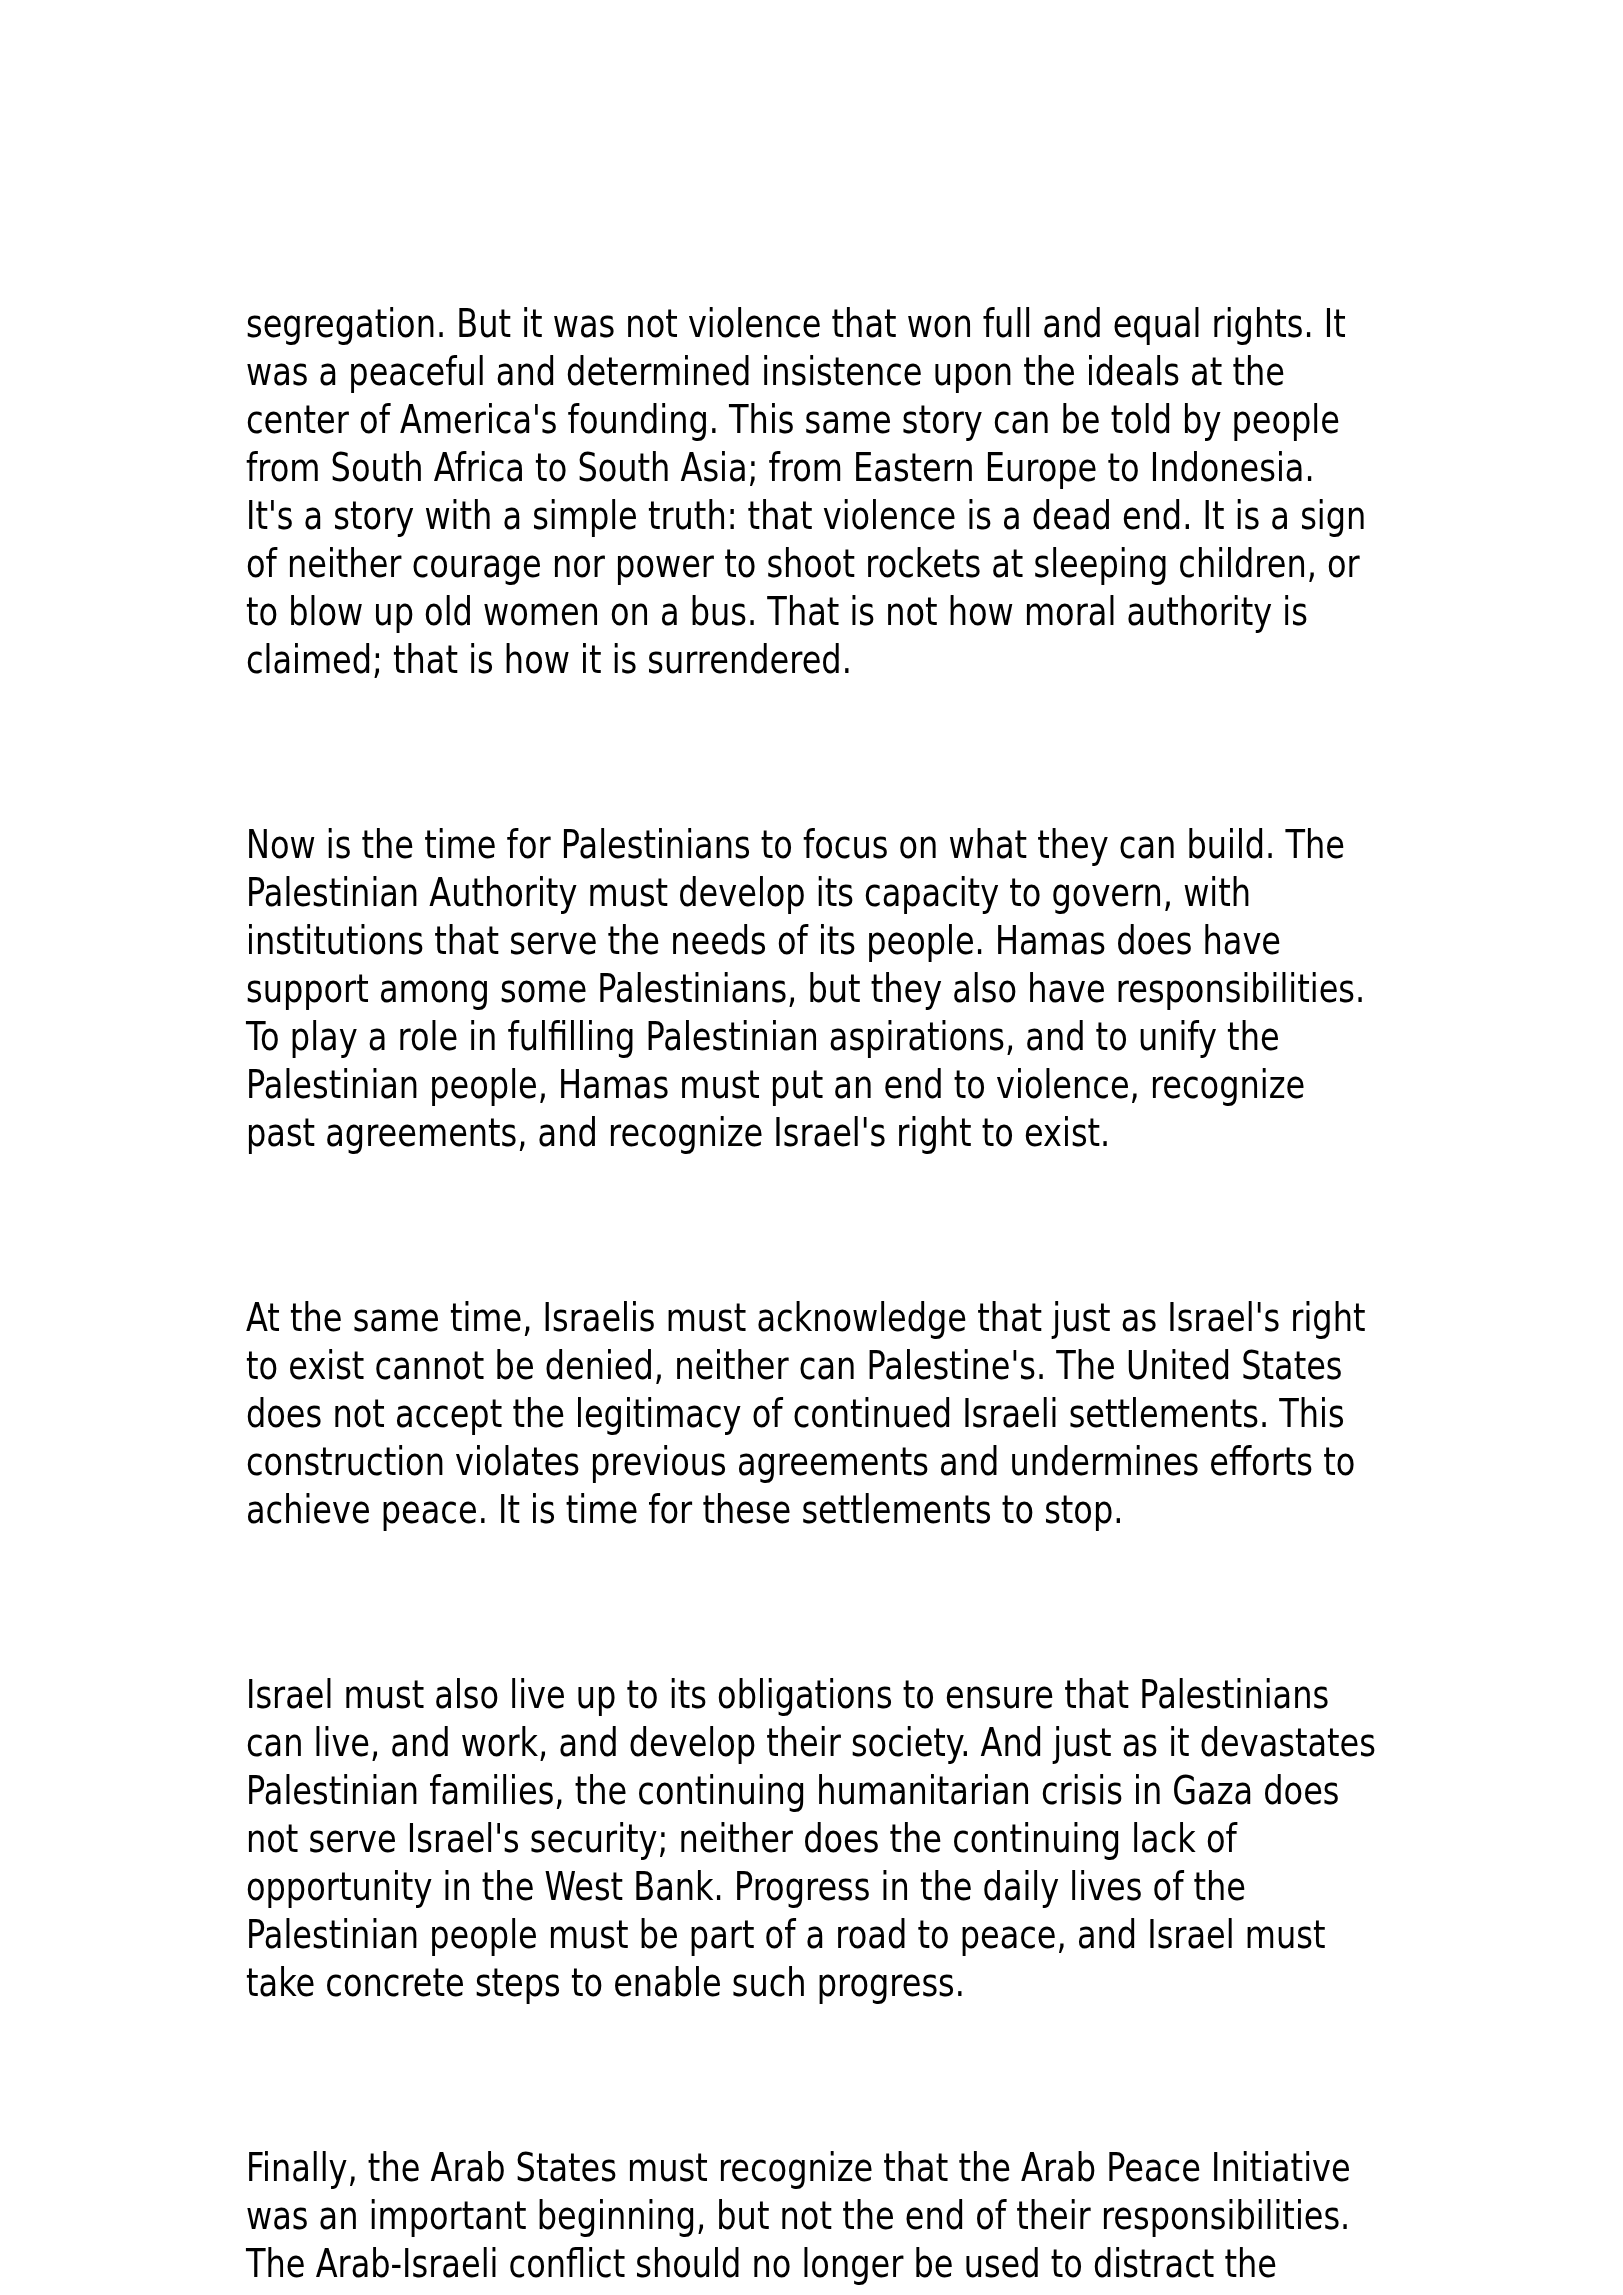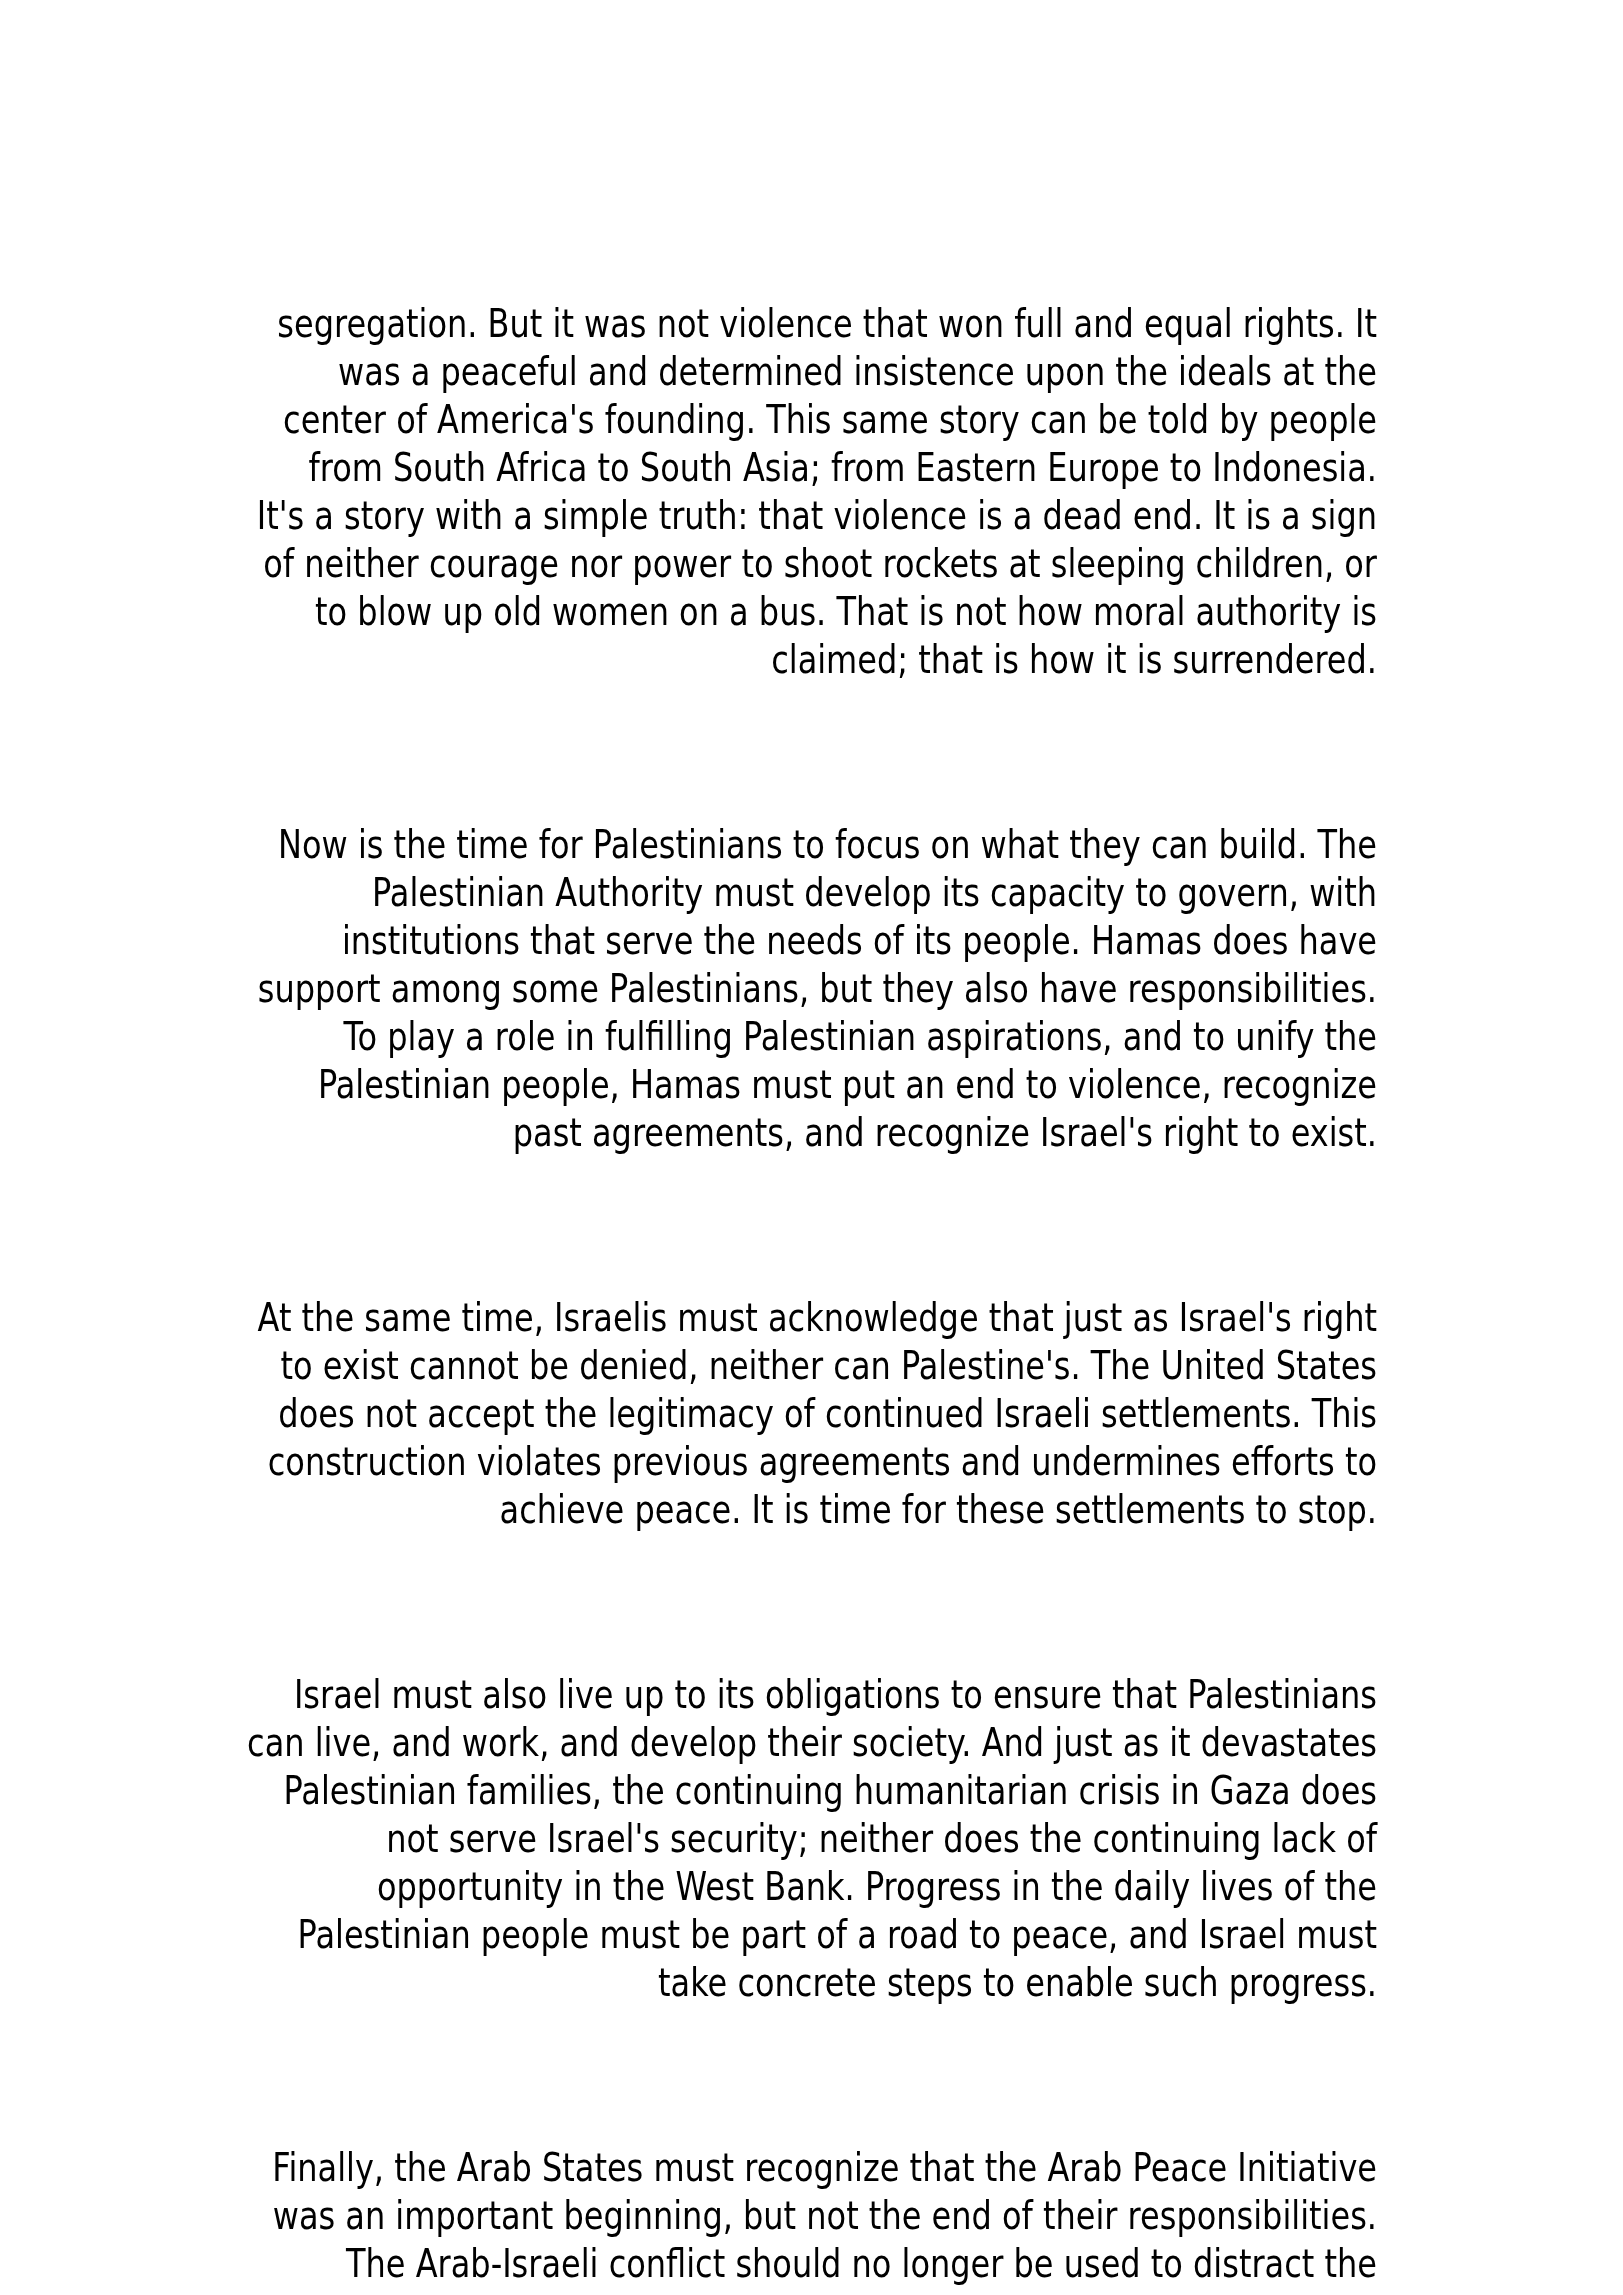--- a/index.html
+++ b/index.html
@@ -13,21 +13,20 @@
     overflow: hidden;
     position: relative;
   }
   .page {
     position: absolute;
     left: 0;
     top: 0;
     width: 1294px;
     height: 2295px;
     background: #ffffff;
-    text-align: right;
   }
   .content {
     position: absolute;
     left: 246px;
     top: 204px;
     width: max-content;
     transform-origin: 0 0;
     font-family: "DejaVu Sans", "Liberation Sans", sans-serif;
     font-size: 39px;
     line-height: 48px;

